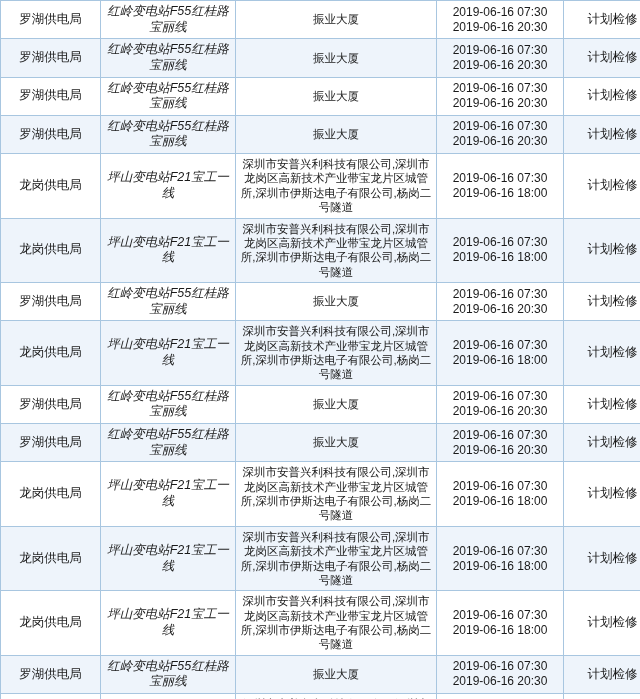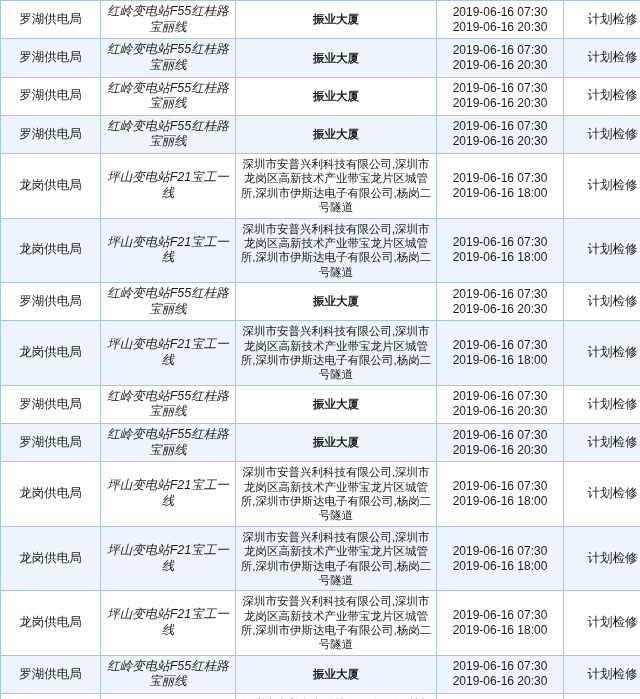--- a/index.html
+++ b/index.html
@@ -23,21 +23,21 @@
     border: 1px solid #a8c6e0;
     vertical-align: middle;
     text-align: center;
     padding: 3px 2px;
     line-height: 1.25;
     word-break: break-all;
   }
   .col-unit   { width: 95px;  font-size: 12.5px; }
   .col-line   { width: 130px; font-size: 12.5px; font-style: italic; }
   .col-scope  { width: 196px; font-size: 11.5px; text-align: left; padding-left: 6px; padding-right: 4px; }
-  .col-scope.center { text-align: center; padding-left: 2px; font-weight: bold; }
+  .col-scope.center { text-align: center; padding-left: 2px; }
   .col-time   { width: 122px; font-size: 12px; }
   .col-type   { width: 93px;  font-size: 12.5px; }
   tr.odd td  { background: #ffffff; }
   tr.even td { background: #eef4fb; }
   .time-line { display: block; white-space: nowrap; }
 </style>
 </head>
 <body>
 
 <table id="outage-table">

